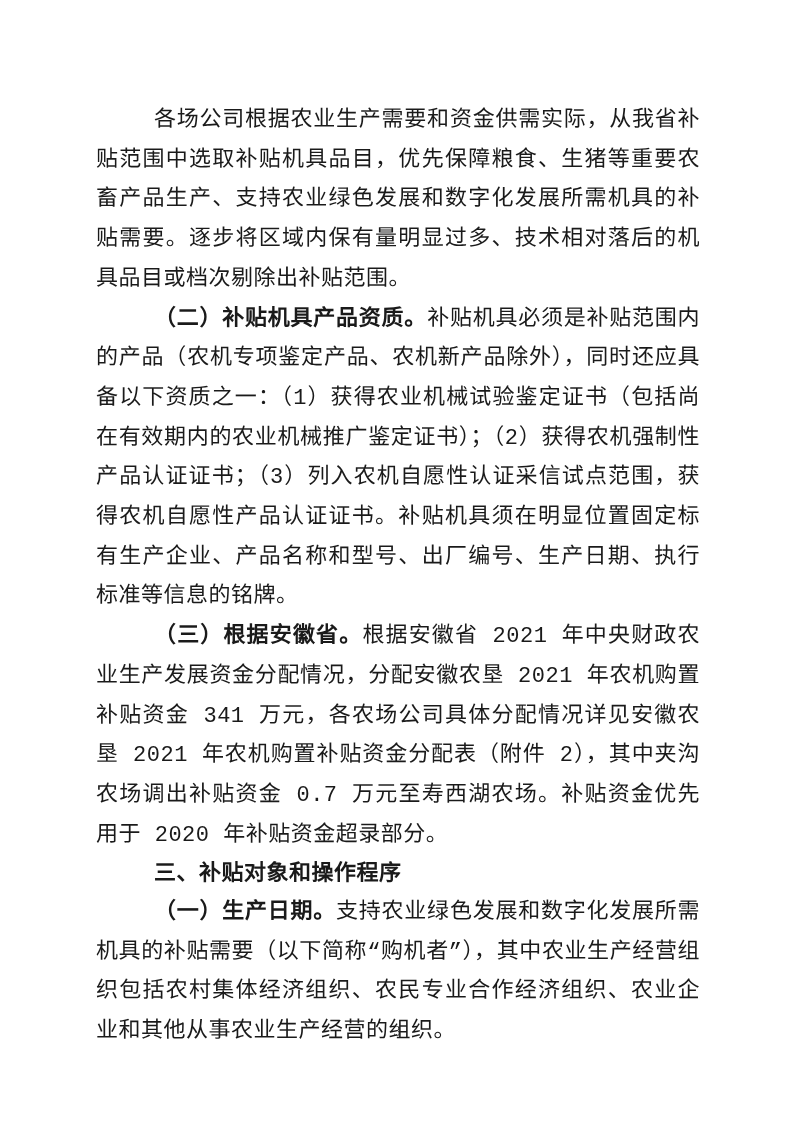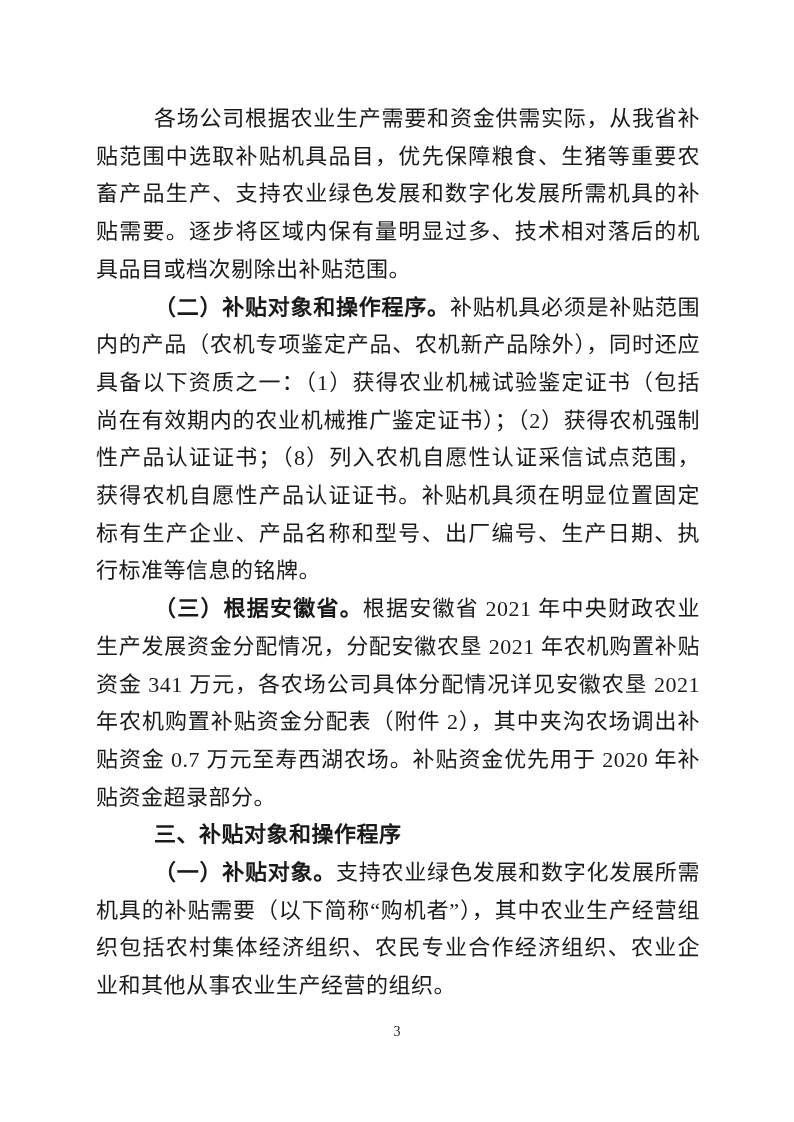--- a/index.html
+++ b/index.html
@@ -29,21 +29,21 @@
     line-height: 37.7px;
     letter-spacing: 0.5px;
     text-align: justify;
     text-justify: inter-character;
     text-indent: 58px;
     word-break: break-all;
   }
   p.para.heading {
     text-align: left;
   }
-  .run { font-weight: normal; }
+  .run { font-weight: normal; font-family: Liberation Mono, monospace; }
   .run-bold {
     font-weight: 700;
     font-family: "Liberation Sans", "DejaVu Sans", sans-serif;
     letter-spacing: 0.5px;
   }
   .page-footer {
     position: absolute;
     left: 0;
     top: 1022px;
     width: 100%;
@@ -53,21 +53,21 @@
     color: #1a1a1a;
     font-family: "Liberation Serif", "DejaVu Serif", serif;
   }
 </style>
 </head>
 <body>
 
 <div class="doc-page">
   <div class="doc-body">
       <p class="para"><span class="run">各场公司根据农业生产需要和资金供需实际，从我省补贴范围中选取补贴机具品目，优先保障粮食、生猪等重要农畜产品生产、支持农业绿色发展和数字化发展所需机具的补贴需要。逐步将区域内保有量明显过多、技术相对落后的机具品目或档次剔除出补贴范围。</span></p>
-      <p class="para"><span class="run run-bold">（二）补贴对象和操作程序。</span><span class="run">补贴机具必须是补贴范围内的产品（农机专项鉴定产品、农机新产品除外），同时还应具备以下资质之一：（1）获得农业机械试验鉴定证书（包括尚在有效期内的农业机械推广鉴定证书）；（2）获得农机强制性产品认证证书；（8）列入农机自愿性认证采信试点范围，获得农机自愿性产品认证证书。补贴机具须在明显位置固定标有生产企业、产品名称和型号、出厂编号、生产日期、执行标准等信息的铭牌。</span></p>
+      <p class="para"><span class="run run-bold">（二）补贴机具产品资质。</span><span class="run">补贴机具必须是补贴范围内的产品（农机专项鉴定产品、农机新产品除外），同时还应具备以下资质之一：（1）获得农业机械试验鉴定证书（包括尚在有效期内的农业机械推广鉴定证书）；（2）获得农机强制性产品认证证书；（3）列入农机自愿性认证采信试点范围，获得农机自愿性产品认证证书。补贴机具须在明显位置固定标有生产企业、产品名称和型号、出厂编号、生产日期、执行标准等信息的铭牌。</span></p>
       <p class="para"><span class="run run-bold">（三）根据安徽省。</span><span class="run">根据安徽省 2021 年中央财政农业生产发展资金分配情况，分配安徽农垦 2021 年农机购置补贴资金 341 万元，各农场公司具体分配情况详见安徽农垦 2021 年农机购置补贴资金分配表（附件 2），其中夹沟农场调出补贴资金 0.7 万元至寿西湖农场。补贴资金优先用于 2020 年补贴资金超录部分。</span></p>
       <p class="para heading"><span class="run run-bold">三、补贴对象和操作程序</span></p>
-      <p class="para"><span class="run run-bold">（一）补贴对象。</span><span class="run">支持农业绿色发展和数字化发展所需机具的补贴需要（以下简称“购机者”），其中农业生产经营组织包括农村集体经济组织、农民专业合作经济组织、农业企业和其他从事农业生产经营的组织。</span></p>
+      <p class="para"><span class="run run-bold">（一）生产日期。</span><span class="run">支持农业绿色发展和数字化发展所需机具的补贴需要（以下简称“购机者”），其中农业生产经营组织包括农村集体经济组织、农民专业合作经济组织、农业企业和其他从事农业生产经营的组织。</span></p>
     </div>
   <div class="page-footer">
     <span>3</span>
   </div>
 </div>
 
 </body></html>

